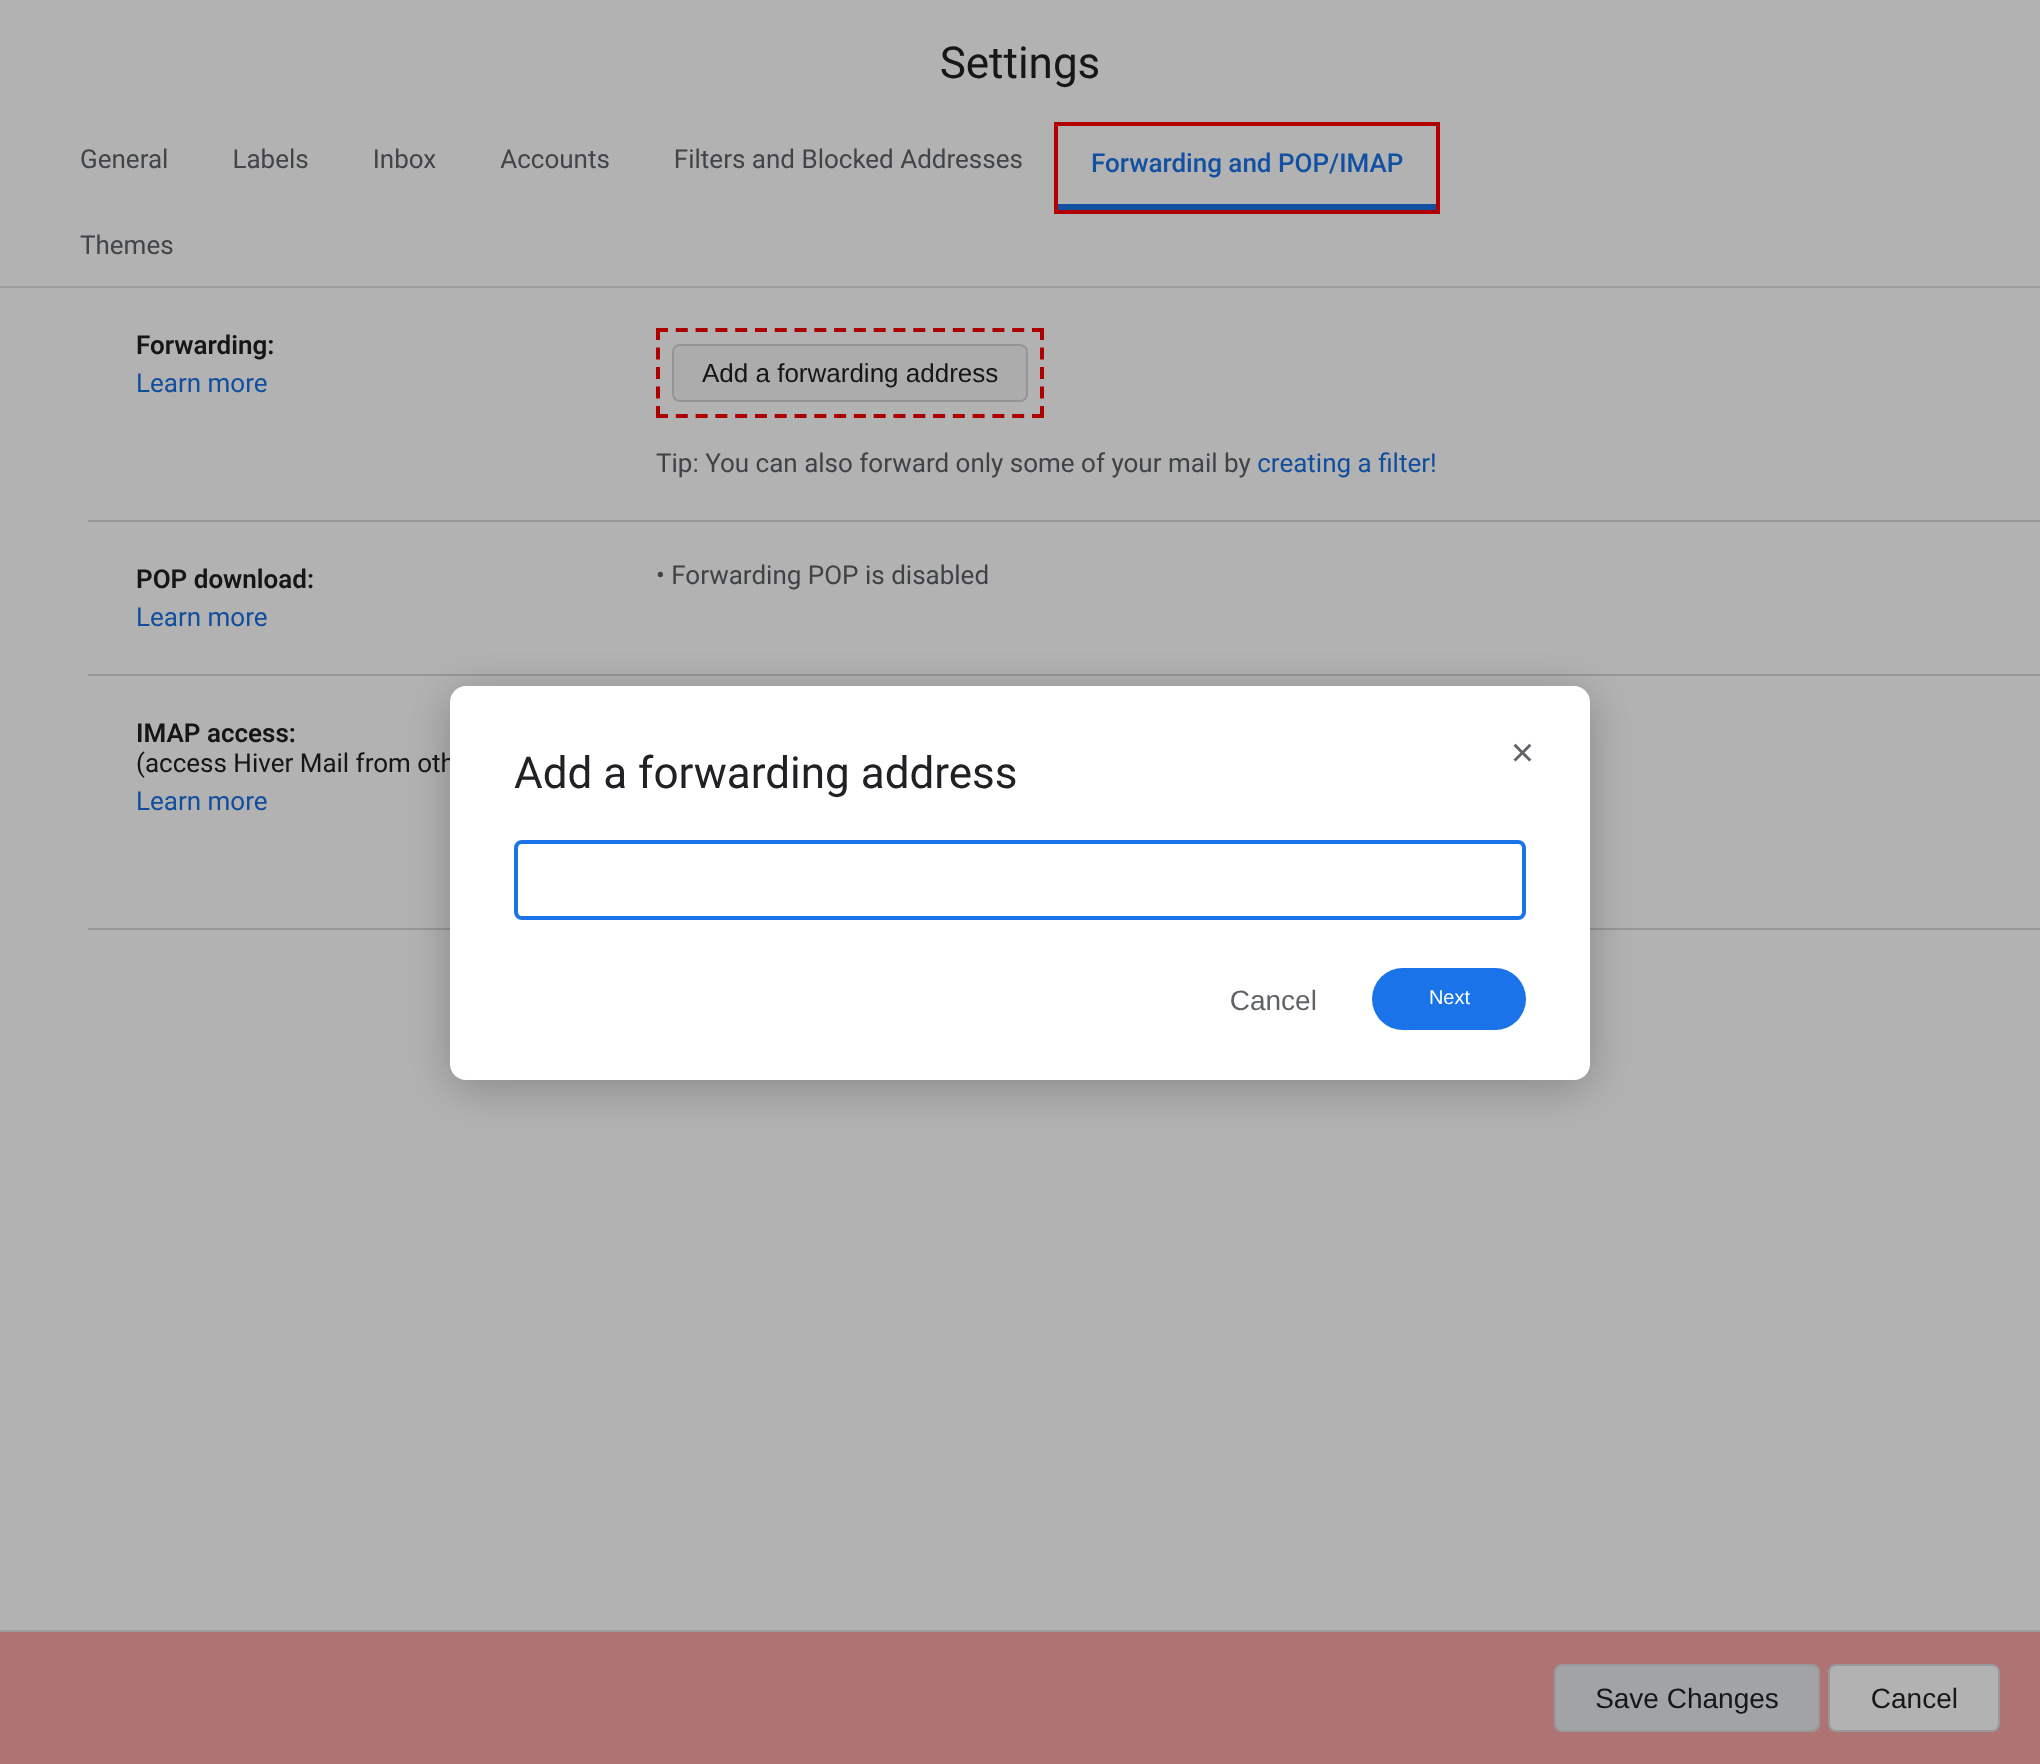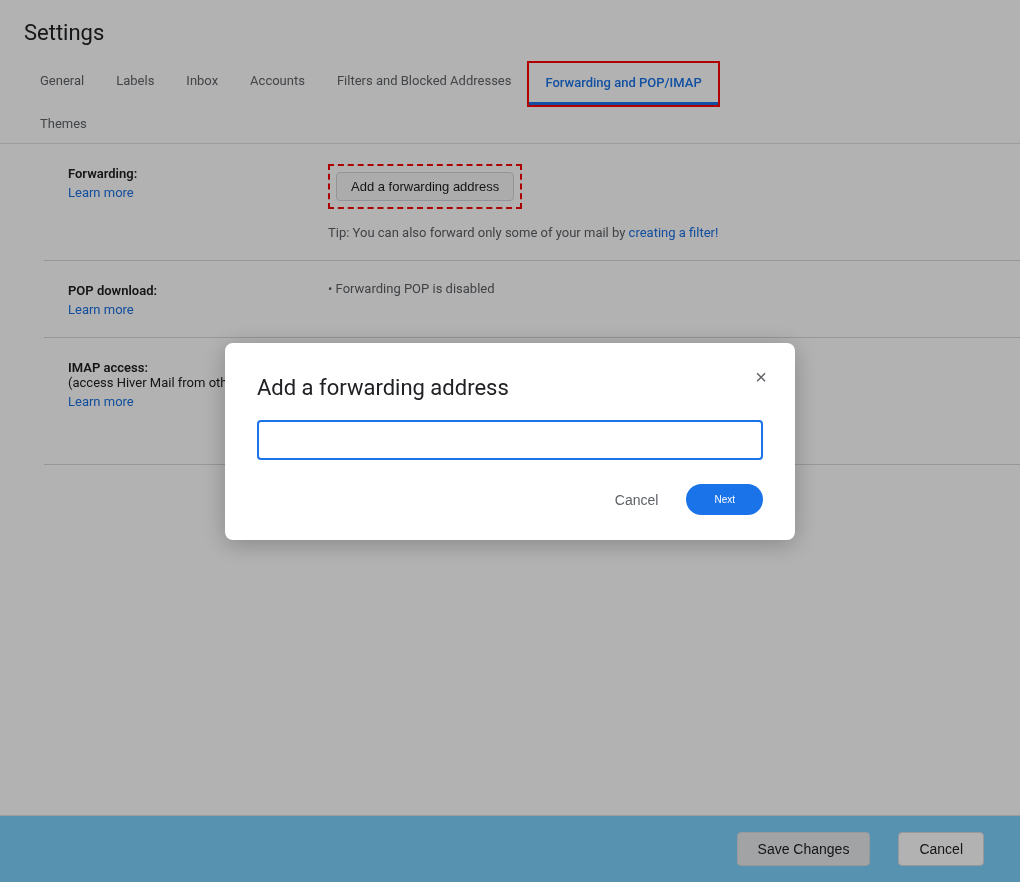--- a/index.html
+++ b/index.html
@@ -25,20 +25,21 @@
     .settings-header {
       padding: 20px 24px 0 24px;
       border-bottom: 1px solid #e0e0e0;
     }
 
     .settings-title {
       font-size: 22px;
       font-weight: 400;
       color: #202124;
       margin-bottom: 16px;
+      text-align: center;
     }
 
     .settings-tabs {
       display: flex;
       gap: 0;
       flex-wrap: wrap;
     }
 
     .tab-item {
       padding: 12px 16px;
@@ -148,26 +149,26 @@
       display: block;
       margin-top: 4px;
     }
 
     
     .bottom-bar {
       position: fixed;
       bottom: 0;
       left: 0;
       width: 1020px;
-      padding: 16px 36px;
-      background: #7dd3fc;
+      padding: 16px 20px;
+      background: #fca5a5;
       border-top: 1px solid #e0e0e0;
       display: flex;
       justify-content: flex-end;
-      gap: 28px;
+      gap: 4px;
       z-index: 1;
     }
 
     .btn-save {
       background: #e8eaed;
       border: 1px solid #dadce0;
       padding: 8px 20px;
       font-size: 14px;
       color: #202124;
       cursor: pointer;

